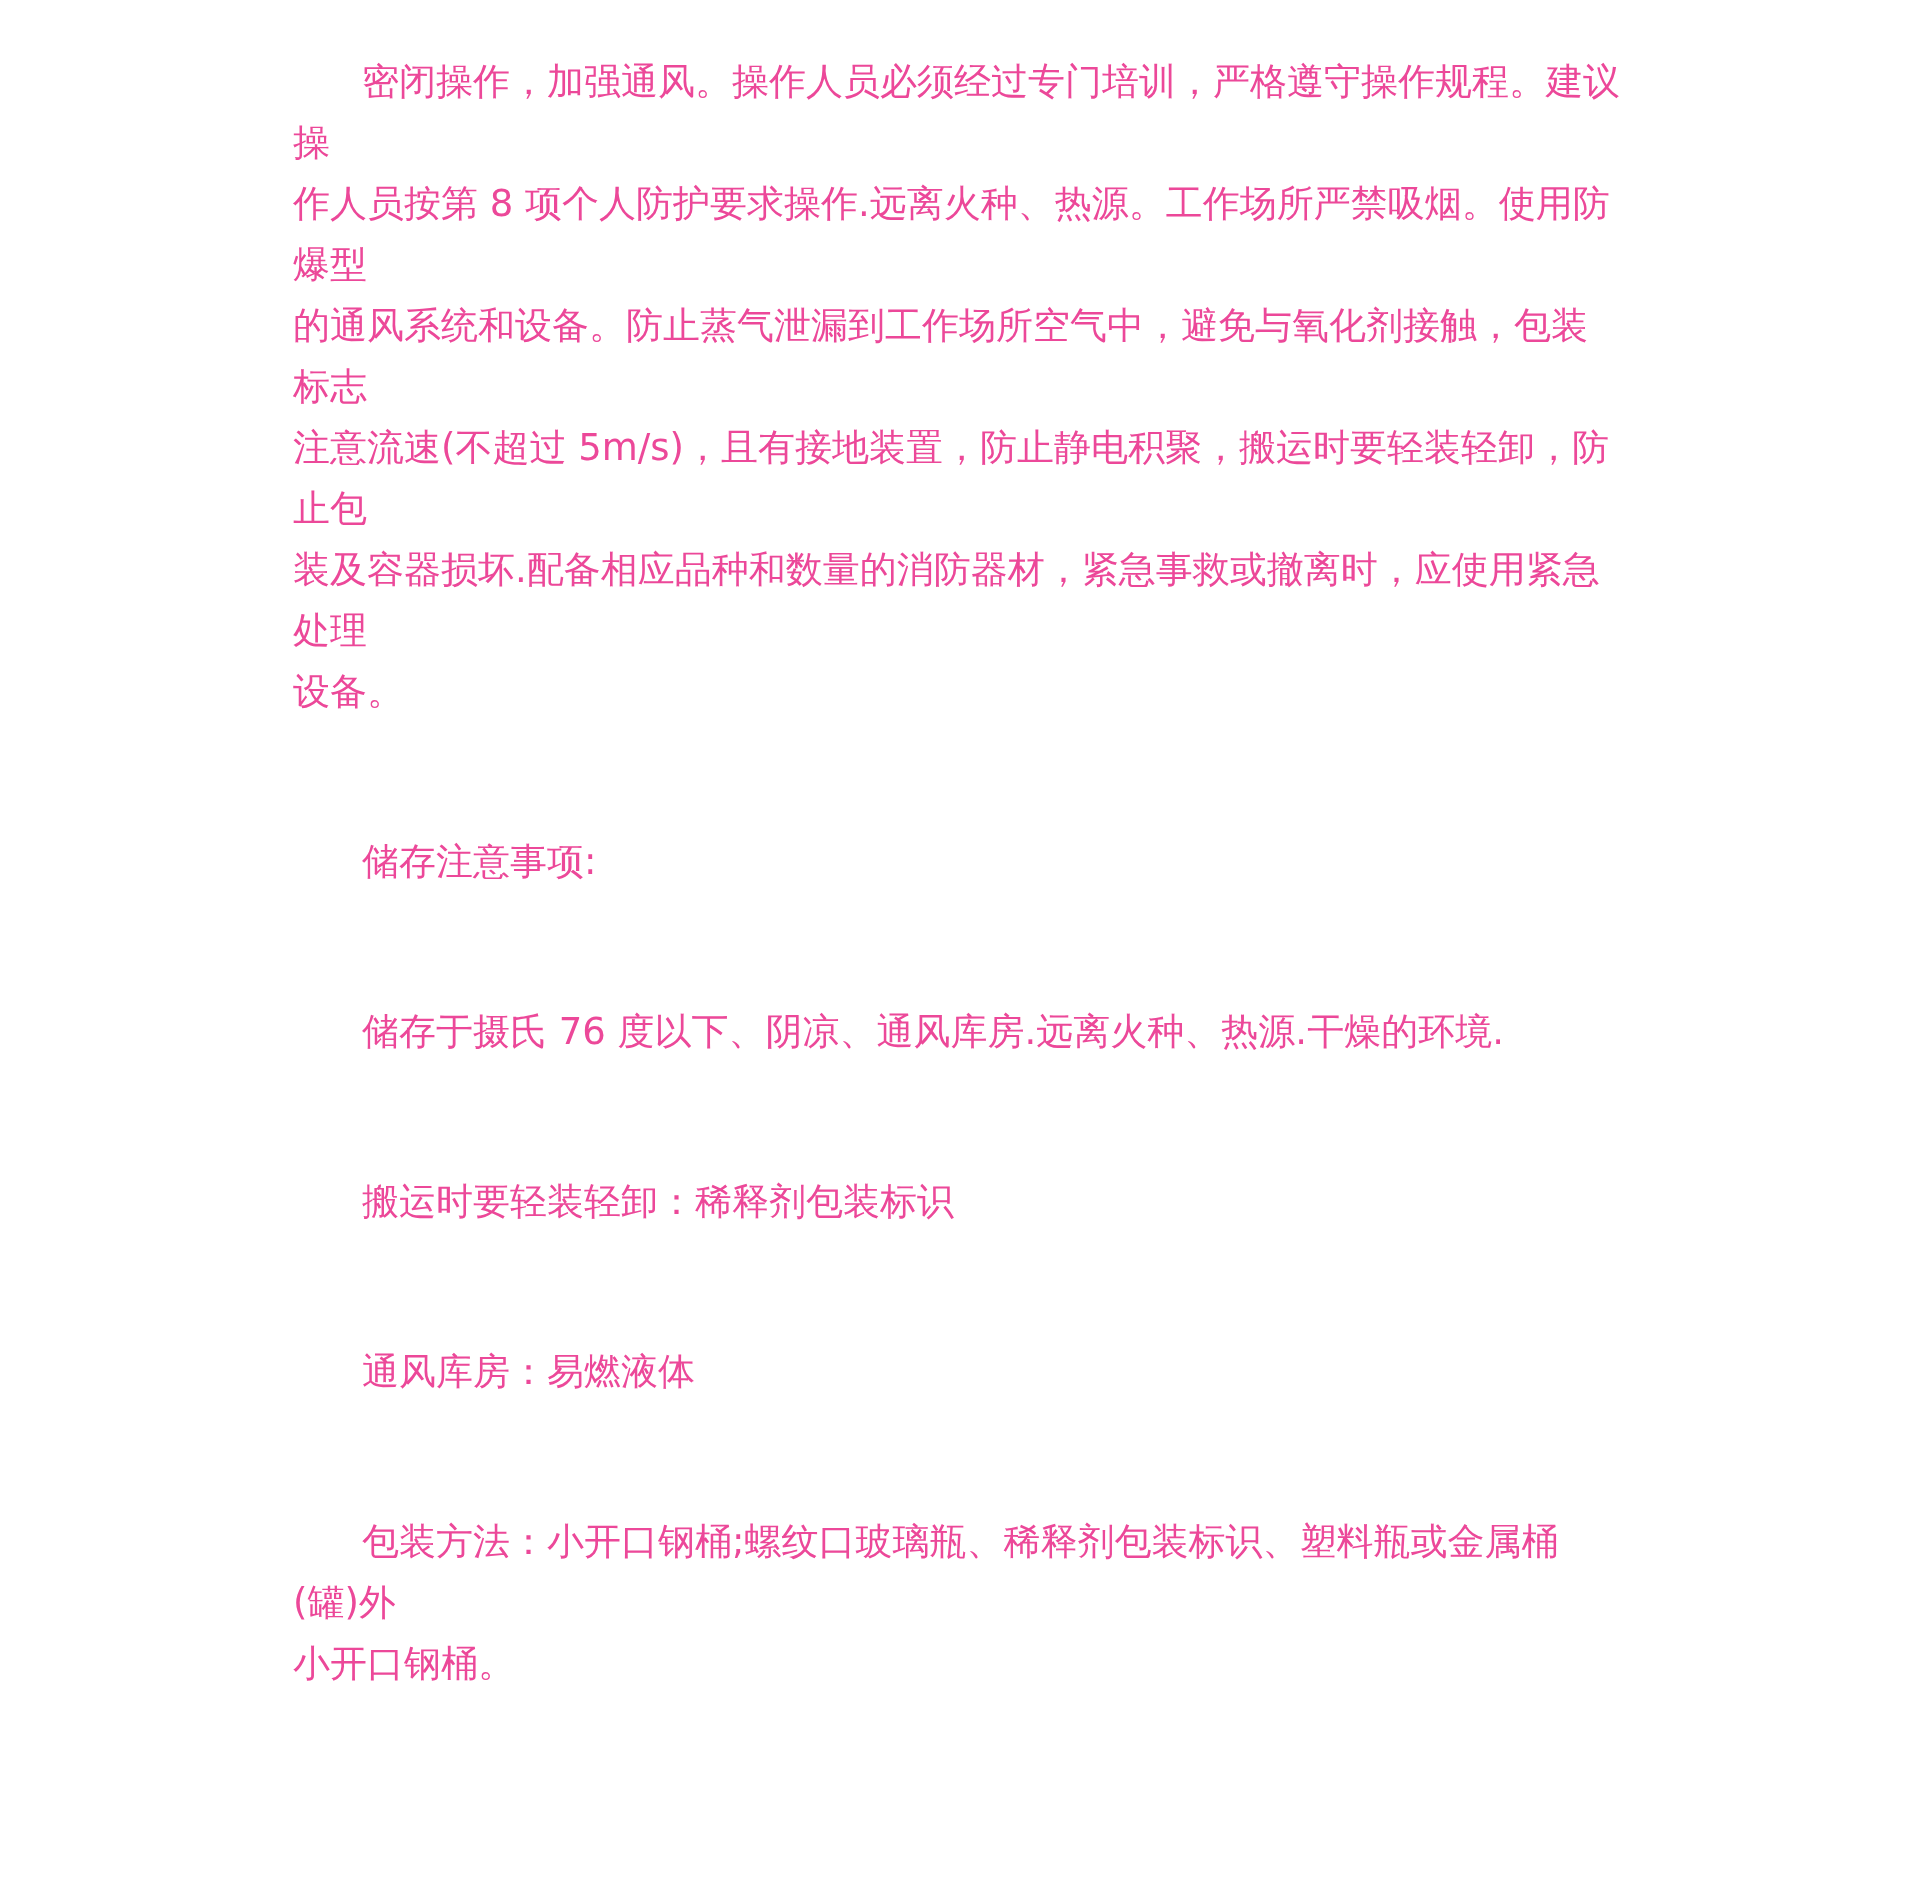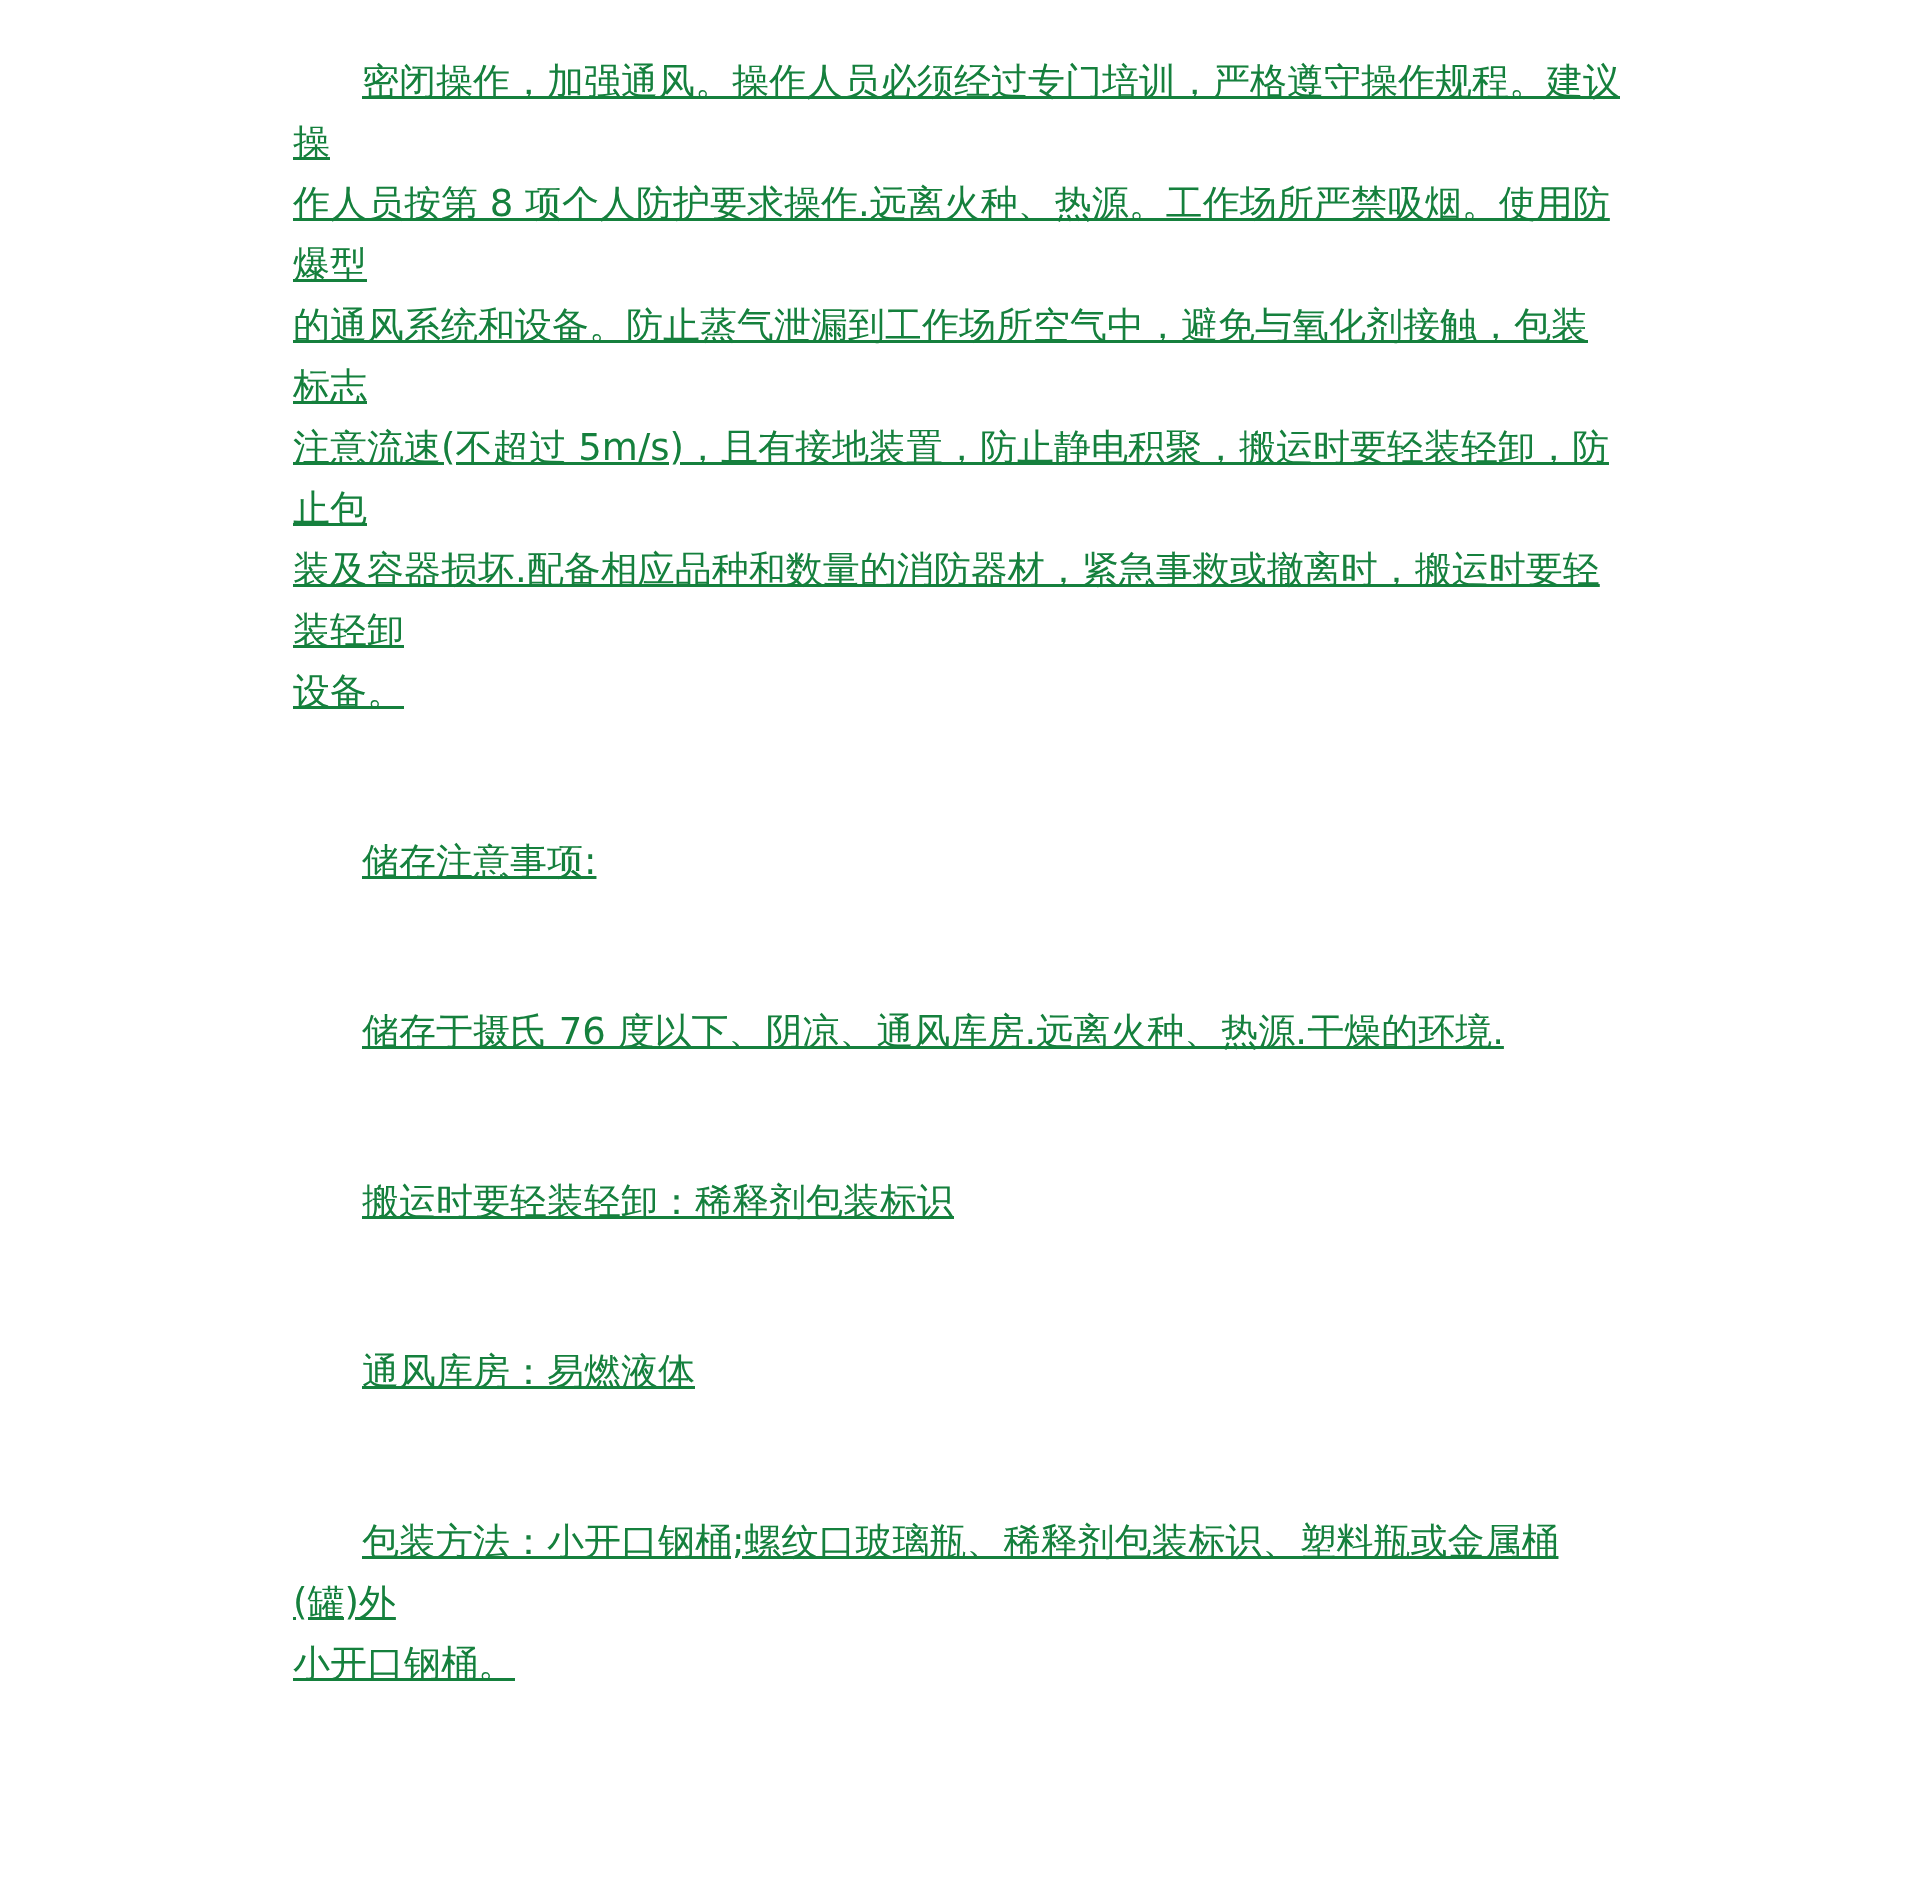--- a/index.html
+++ b/index.html
@@ -9,23 +9,22 @@
   }
   .page {
     position: relative;
     width: 1930px;
     height: 1901px;
     box-sizing: border-box;
     background: #ffffff;
     padding: 51px 306px 0 293px;
     font-family: "DejaVu Sans", "Liberation Sans", sans-serif;
     font-size: 37px;
-    color: #15803d;
+    color: #ec4899;
     overflow: hidden;
-    text-decoration: underline;
   }
   .para {
     margin: 0 0 109px 0;
   }
   .line {
     line-height: 61px;
     white-space: pre-wrap;
   }
   .line.first {
     text-indent: 69px;
@@ -34,21 +33,21 @@
 </head>
 <body>
 
 <div class="page">
 
   <div class="para">
     <div class="line first">密闭操作，加强通风。操作人员必须经过专门培训，严格遵守操作规程。建议操</div>
     <div class="line">作人员按第 8 项个人防护要求操作.远离火种、热源。工作场所严禁吸烟。使用防爆型</div>
     <div class="line">的通风系统和设备。防止蒸气泄漏到工作场所空气中，避免与氧化剂接触，包装标志</div>
     <div class="line">注意流速(不超过 5m/s)，且有接地装置，防止静电积聚，搬运时要轻装轻卸，防止包</div>
-    <div class="line">装及容器损坏.配备相应品种和数量的消防器材，紧急事救或撤离时，搬运时要轻装轻卸</div>
+    <div class="line">装及容器损坏.配备相应品种和数量的消防器材，紧急事救或撤离时，应使用紧急处理</div>
     <div class="line">设备。</div>
   </div>
 
   <div class="para">
     <div class="line first">储存注意事项:</div>
   </div>
 
   <div class="para">
     <div class="line first">储存于摄氏 76 度以下、阴凉、通风库房.远离火种、热源.干燥的环境.</div>
   </div>

